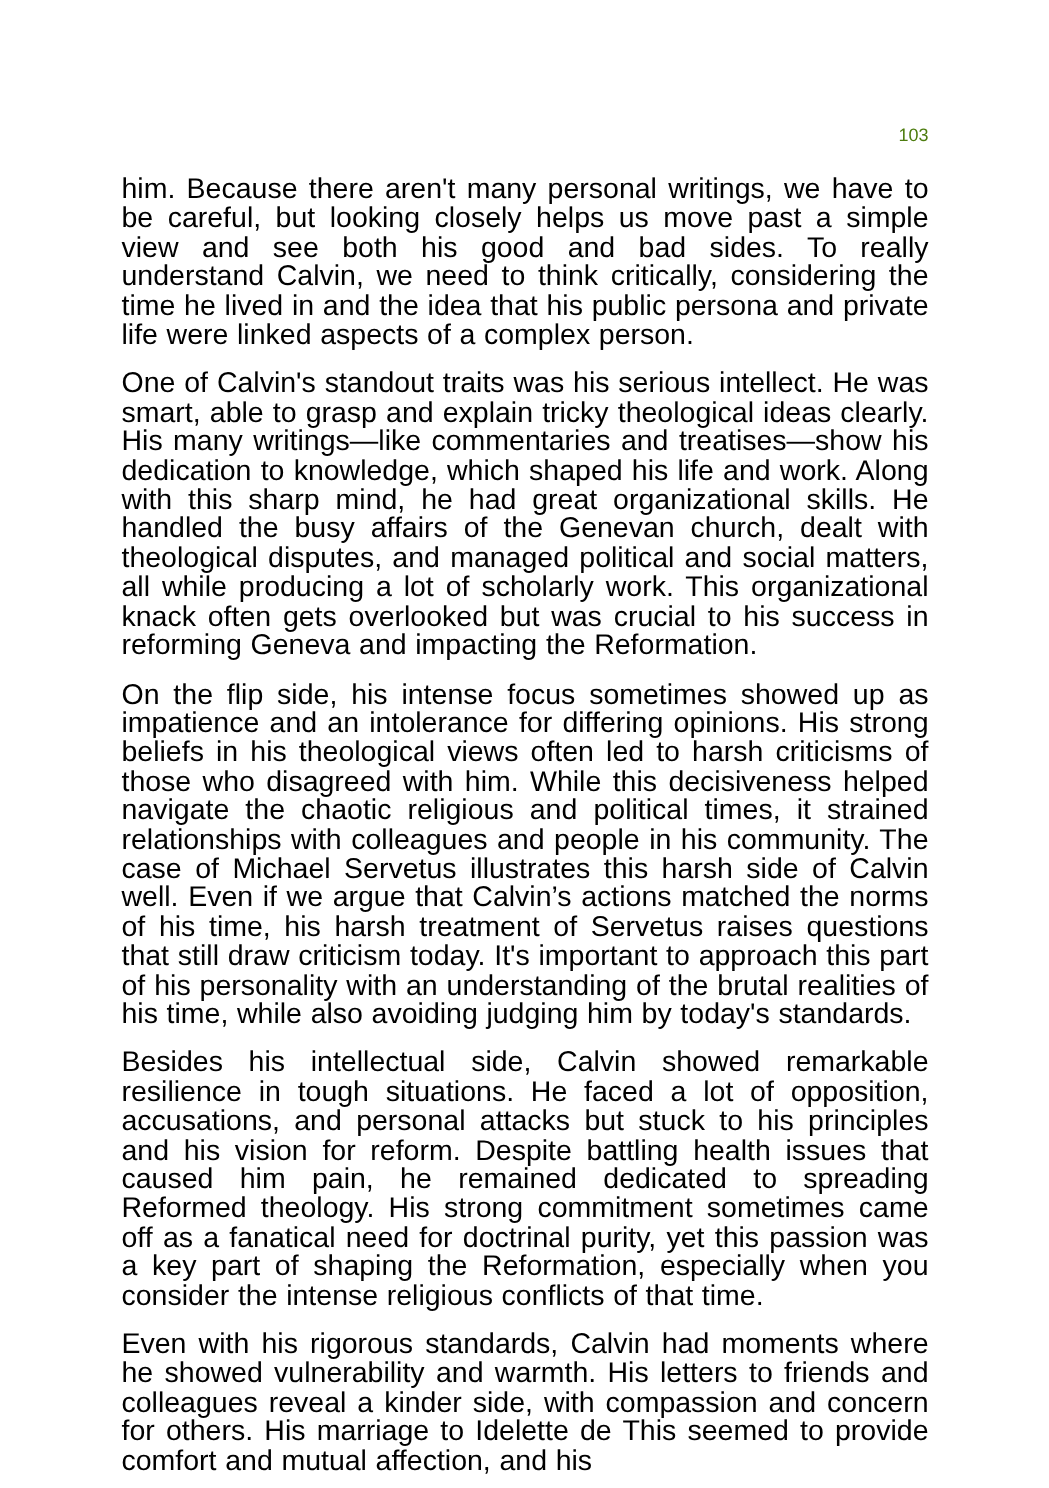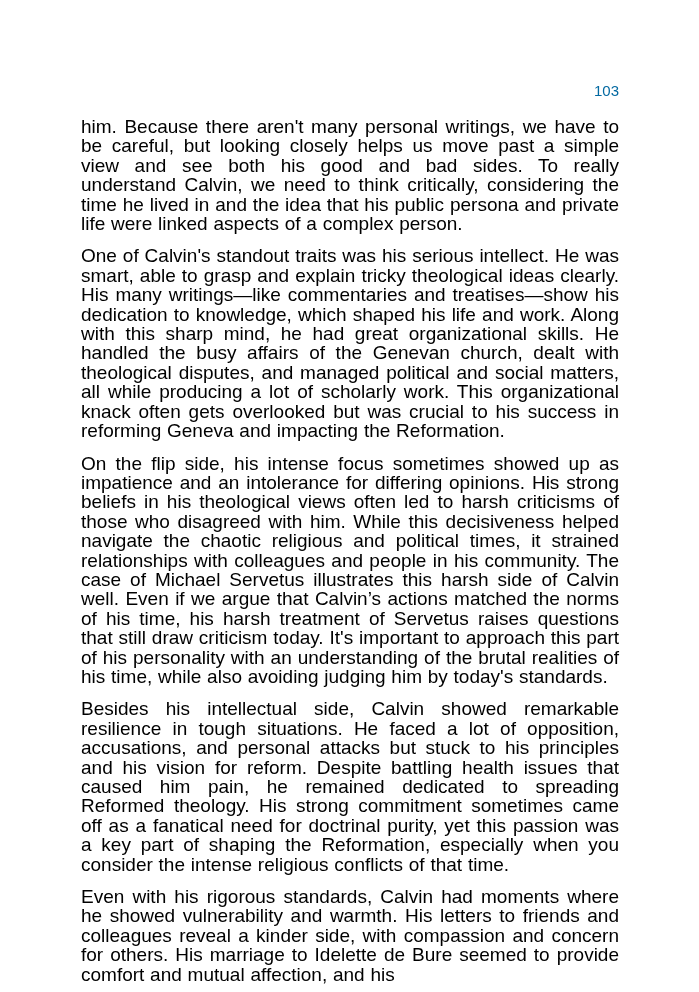--- a/index.html
+++ b/index.html
@@ -14,23 +14,23 @@
     height: 992px;
     background: #ffffff;
     font-family: "Liberation Sans", "DejaVu Sans", sans-serif;
     color: #000000;
     overflow: hidden;
   }
   .page-number {
     position: absolute;
     top: 84px;
     right: 80px;
-    font-size: 15px;
+    font-size: 12px;
     line-height: 13px;
-    color: #0369a1;
+    color: #4d7c0f;
     text-align: right;
   }
   .content {
     position: absolute;
     top: 117px;
     left: 81px;
     width: 538px;
   }
   .content p {
     margin: 0 0 13px 0;
@@ -47,15 +47,15 @@
 </head>
 <body>
 
 <div class="page">
   <div class="page-number">103</div>
   <div class="content">
     <p>him. Because there aren't many personal writings, we have to be careful, but looking closely helps us move past a simple view and see both his good and bad sides. To really understand Calvin, we need to think critically, considering the time he lived in and the idea that his public persona and private life were linked aspects of a complex person.</p>
     <p>One of Calvin's standout traits was his serious intellect. He was smart, able to grasp and explain tricky theological ideas clearly. His many writings—like commentaries and treatises—show his dedication to knowledge, which shaped his life and work. Along with this sharp mind, he had great organizational skills. He handled the busy affairs of the Genevan church, dealt with theological disputes, and managed political and social matters, all while producing a lot of scholarly work. This organizational knack often gets overlooked but was crucial to his success in reforming Geneva and impacting the Reformation.</p>
     <p>On the flip side, his intense focus sometimes showed up as impatience and an intolerance for differing opinions. His strong beliefs in his theological views often led to harsh criticisms of those who disagreed with him. While this decisiveness helped navigate the chaotic religious and political times, it strained relationships with colleagues and people in his community. The case of Michael Servetus illustrates this harsh side of Calvin well. Even if we argue that Calvin’s actions matched the norms of his time, his harsh treatment of Servetus raises questions that still draw criticism today. It's important to approach this part of his personality with an understanding of the brutal realities of his time, while also avoiding judging him by today's standards.</p>
     <p>Besides his intellectual side, Calvin showed remarkable resilience in tough situations. He faced a lot of opposition, accusations, and personal attacks but stuck to his principles and his vision for reform. Despite battling health issues that caused him pain, he remained dedicated to spreading Reformed theology. His strong commitment sometimes came off as a fanatical need for doctrinal purity, yet this passion was a key part of shaping the Reformation, especially when you consider the intense religious conflicts of that time.</p>
-    <p>Even with his rigorous standards, Calvin had moments where he showed vulnerability and warmth. His letters to friends and colleagues reveal a kinder side, with compassion and concern for others. His marriage to Idelette de Bure seemed to provide comfort and mutual affection, and his</p>
+    <p>Even with his rigorous standards, Calvin had moments where he showed vulnerability and warmth. His letters to friends and colleagues reveal a kinder side, with compassion and concern for others. His marriage to Idelette de This seemed to provide comfort and mutual affection, and his</p>
   </div>
 </div>
 
 </body></html>

